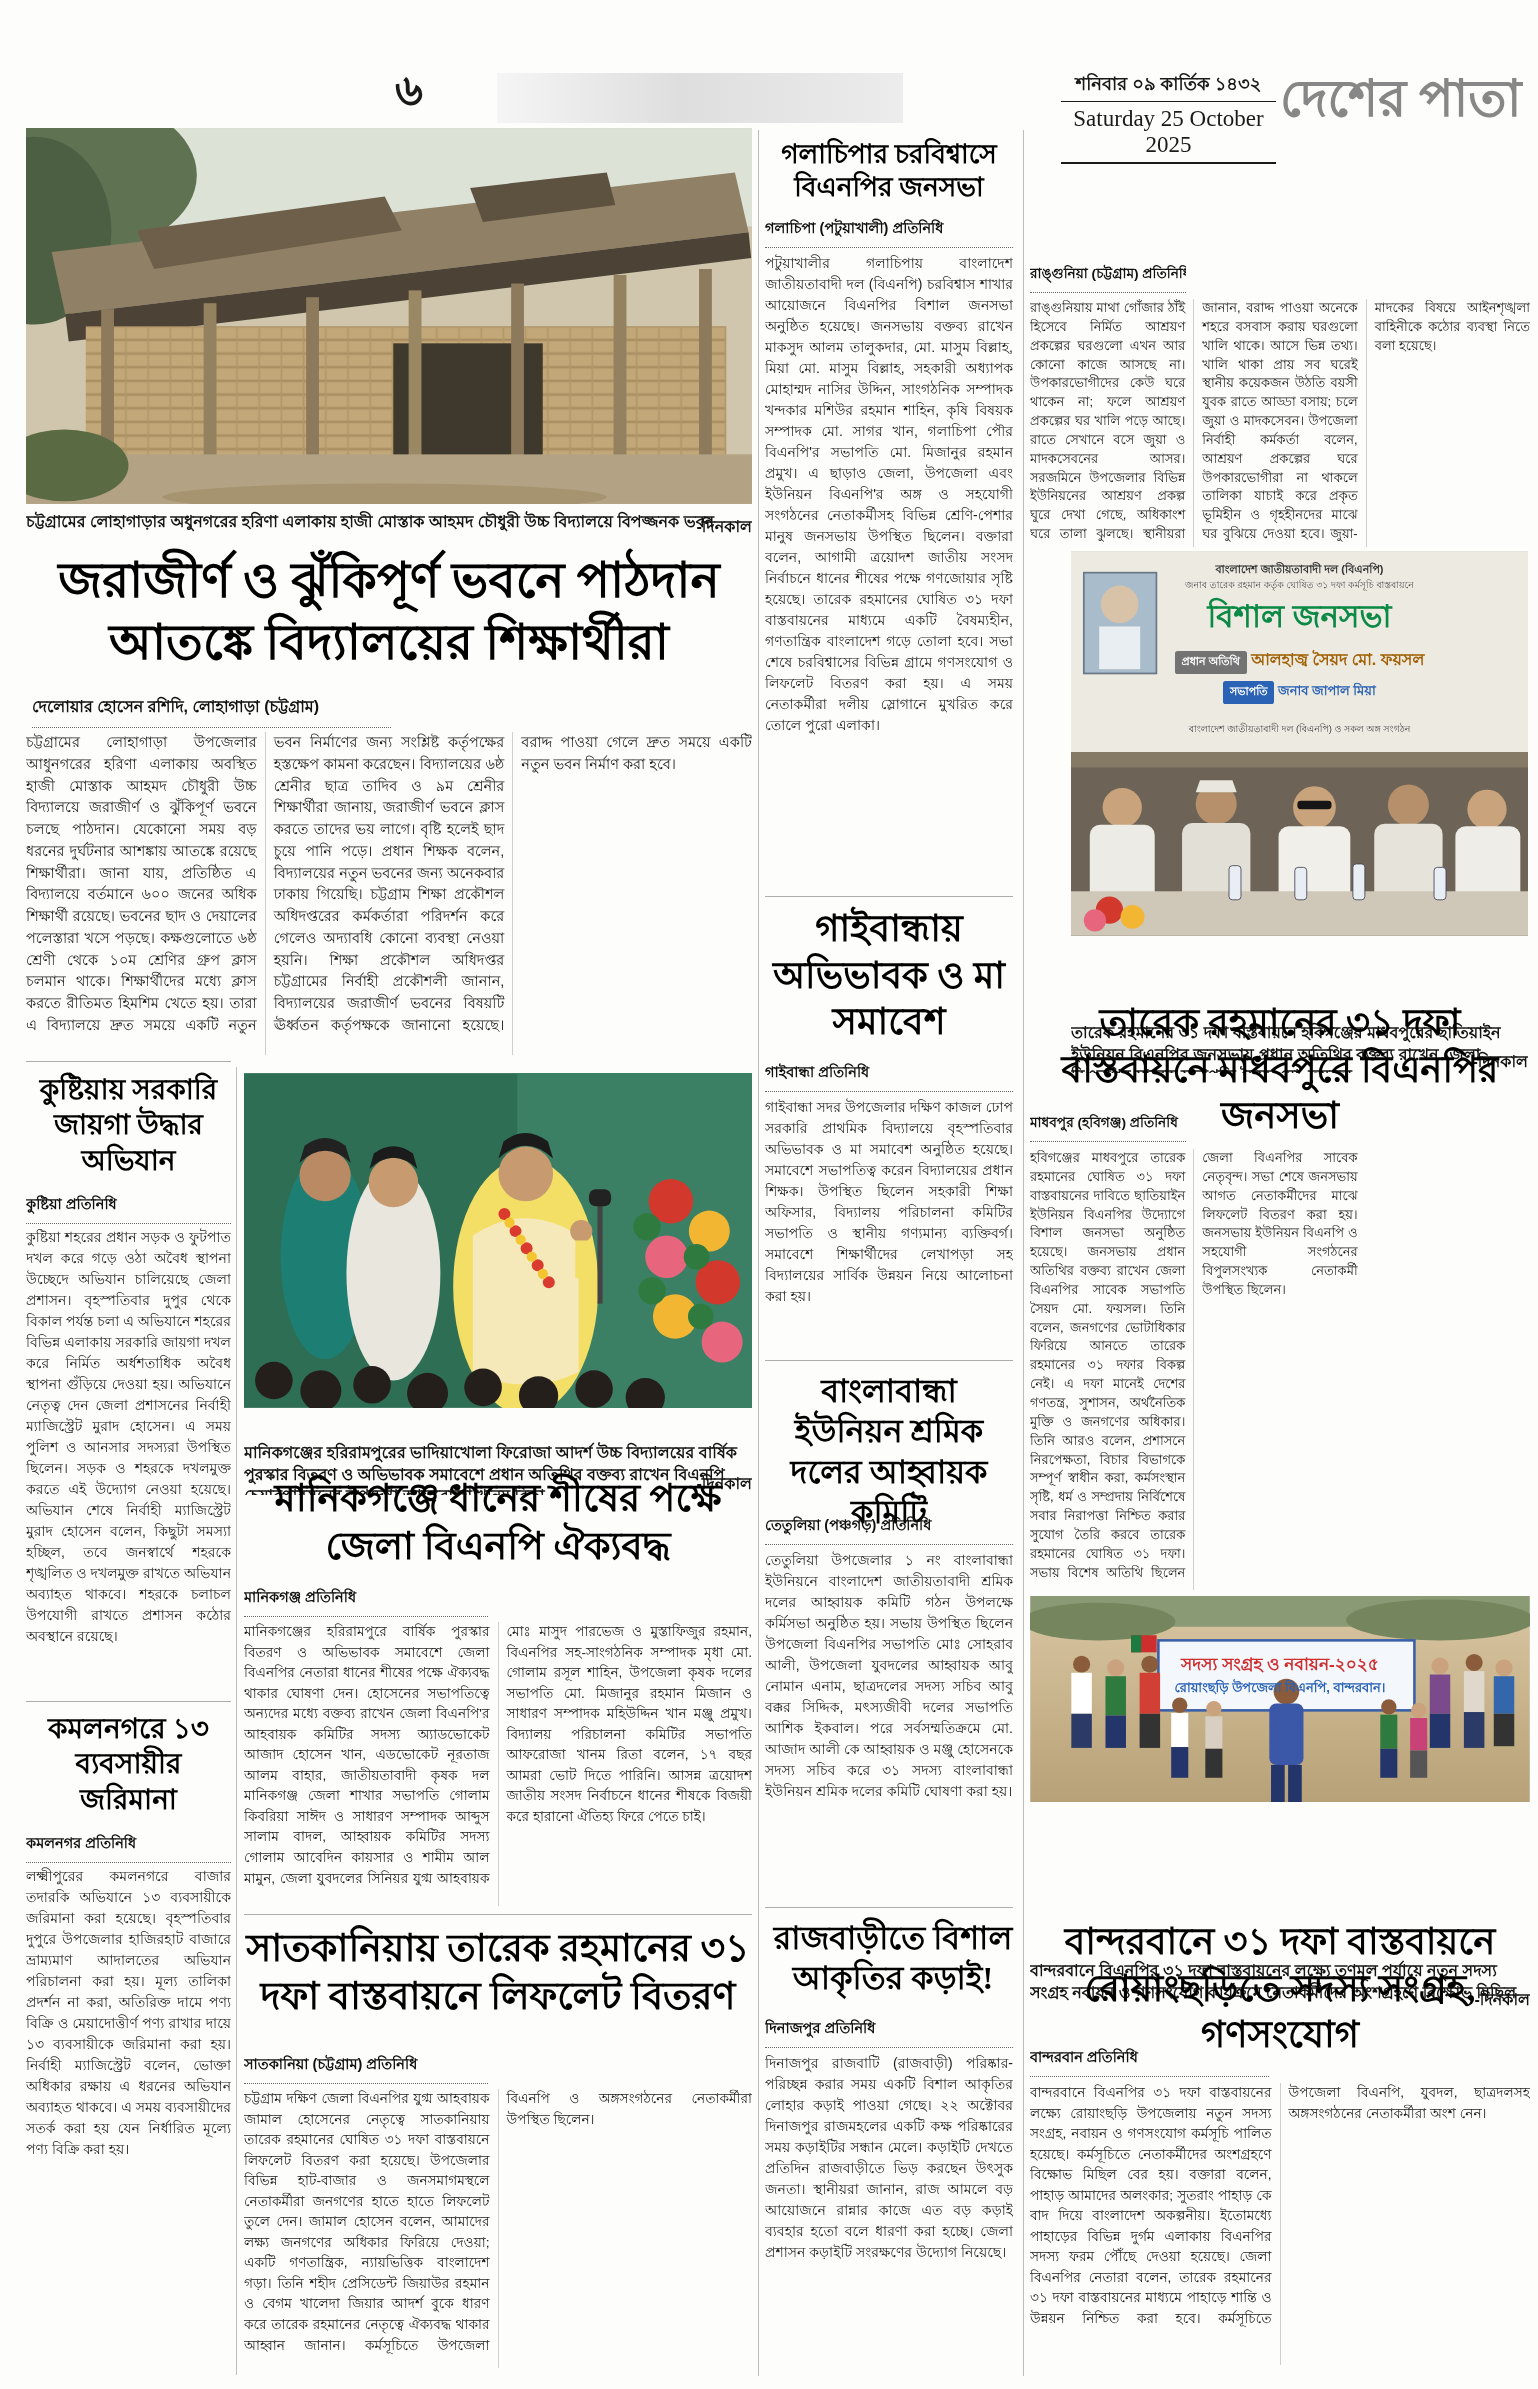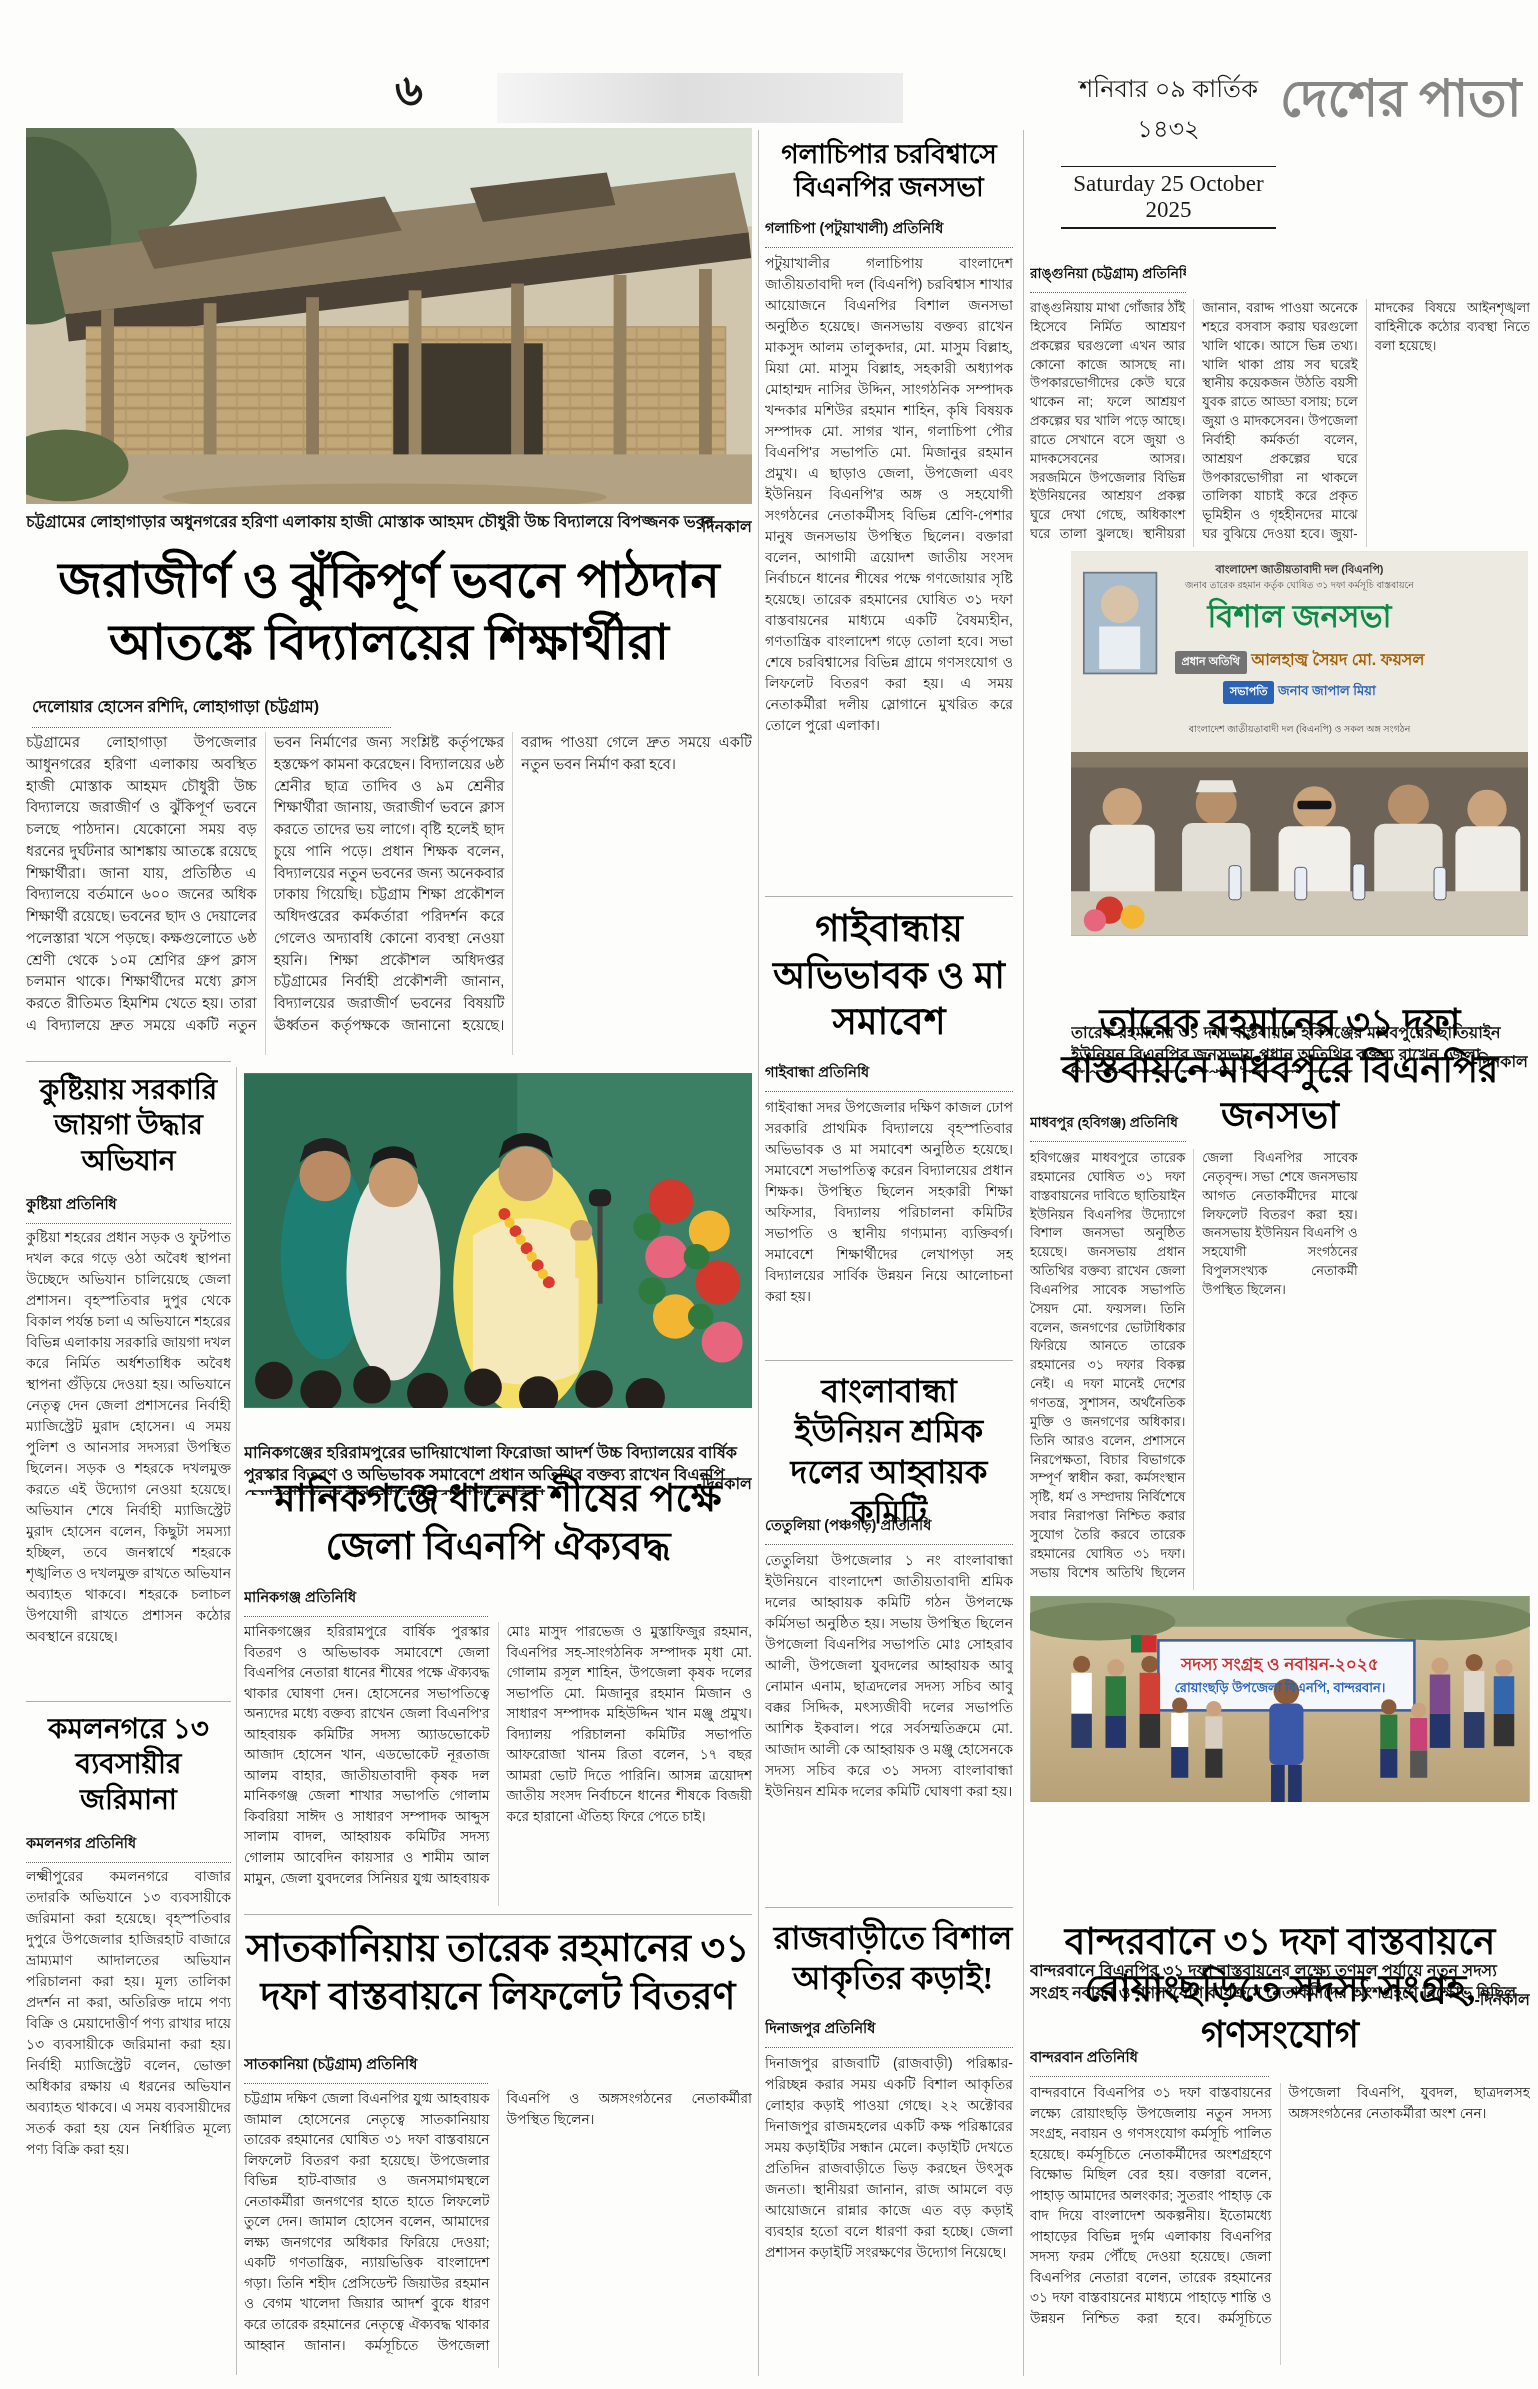--- a/index.html
+++ b/index.html
@@ -22,21 +22,21 @@
   .tagline{font-size:14.5px;font-weight:bold;color:#222;margin-top:5.1px;letter-spacing:0.9px;}
 </style>
 </head>
 <body>
 
 <div id="page">
 
   <div class="abs" style="left:395px;top:58px;font-size:43px;font-weight:900;font-family:'Liberation Serif',serif;">৬</div>
   <div class="abs" style="left:497px;top:73px;width:406px;height:50px;background:linear-gradient(to right,#f5f5f5,#dedede 45%,#ececec);"></div>
   <div class="abs" style="left:1061px;top:70px;width:215px;text-align:center;">
-    <div style="font-size:24px;font-weight:normal;padding-bottom:16px;border-bottom:1.7px solid #1a1a1a;">শনিবার ০৯ কার্তিক ১৪৩২</div>
+    <div style="font-size:18px;font-weight:bold;padding-bottom:0;border-bottom:1.7px solid #1a1a1a;">শনিবার ০৯ কার্তিক ১৪৩২</div>
     <div style="font-size:23px;font-family:'Liberation Serif',serif;padding:4.3px 0 3.4px;border-bottom:2.6px solid #1a1a1a;">Saturday 25 October 2025</div>
   </div>
   <div class="abs" style="left:1280px;top:60px;width:256px;font-size:51px;font-weight:900;color:#878787;font-family:'Liberation Serif',serif;">দেশের পাতা</div>
 
   <div class="abs vrule" style="left:758px;top:130px;height:2246px;"></div>
   <div class="abs vrule" style="left:1023px;top:130px;height:2246px;"></div>
   <div class="abs vrule" style="left:236px;top:1067px;height:1308px;"></div>
 
   <div class="abs photo" style="left:26px;top:128px;width:726px;height:376px;">
     <svg width="726" height="376" viewBox="0 0 850 440">

